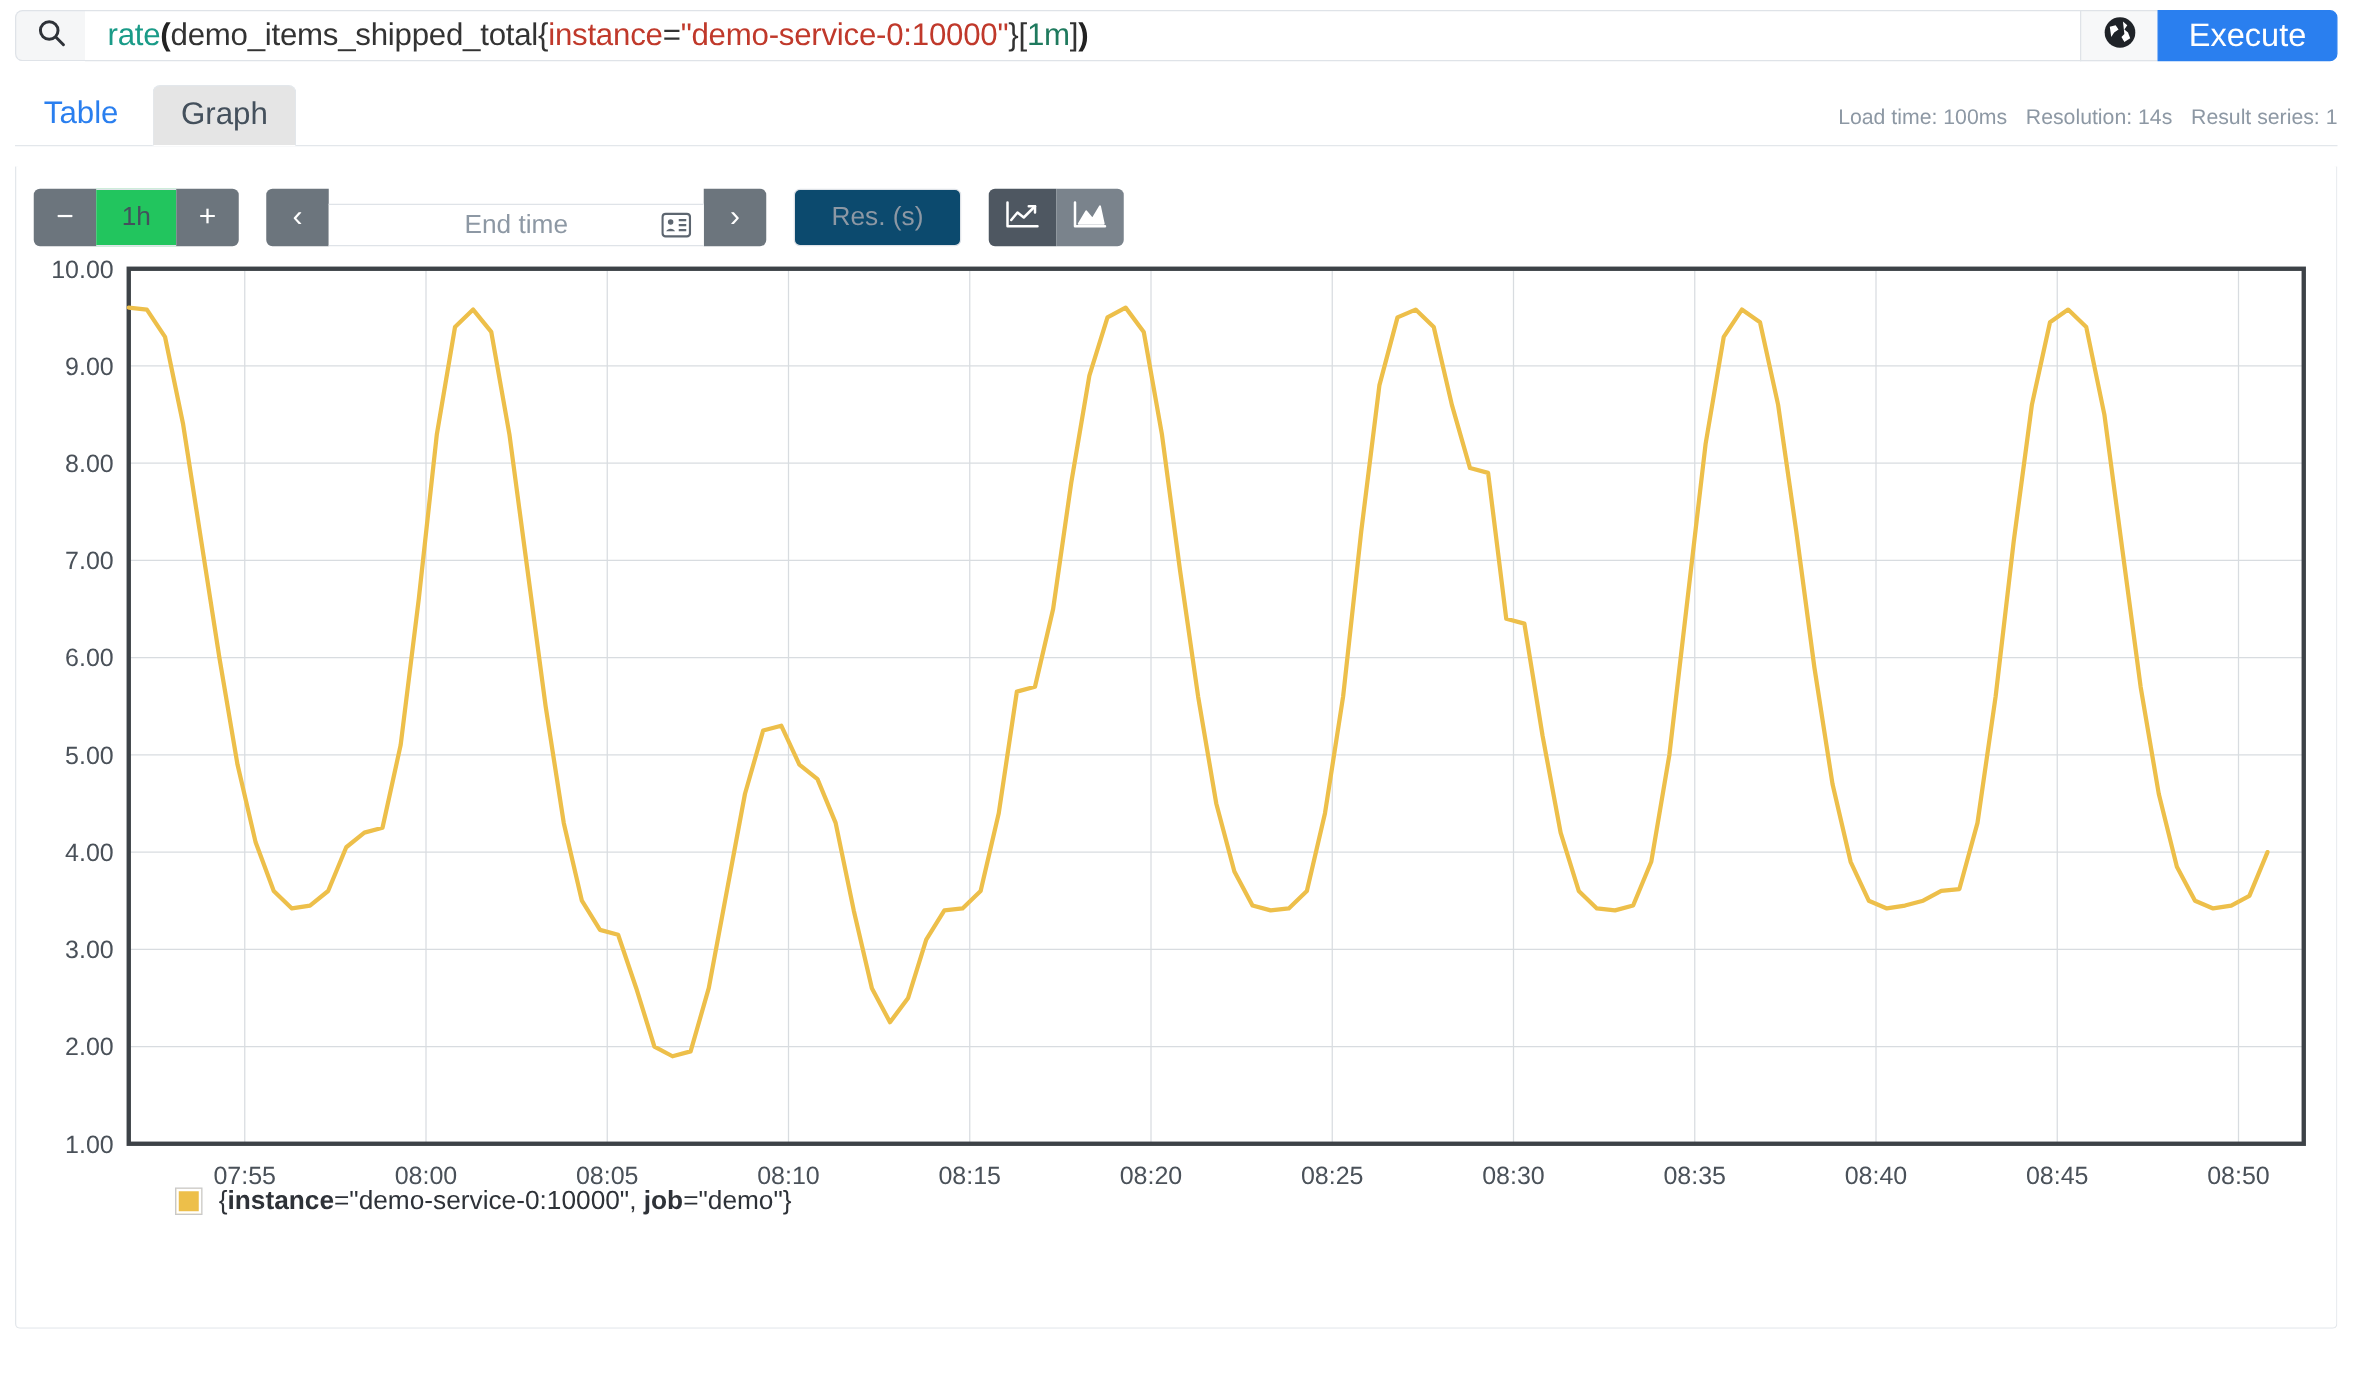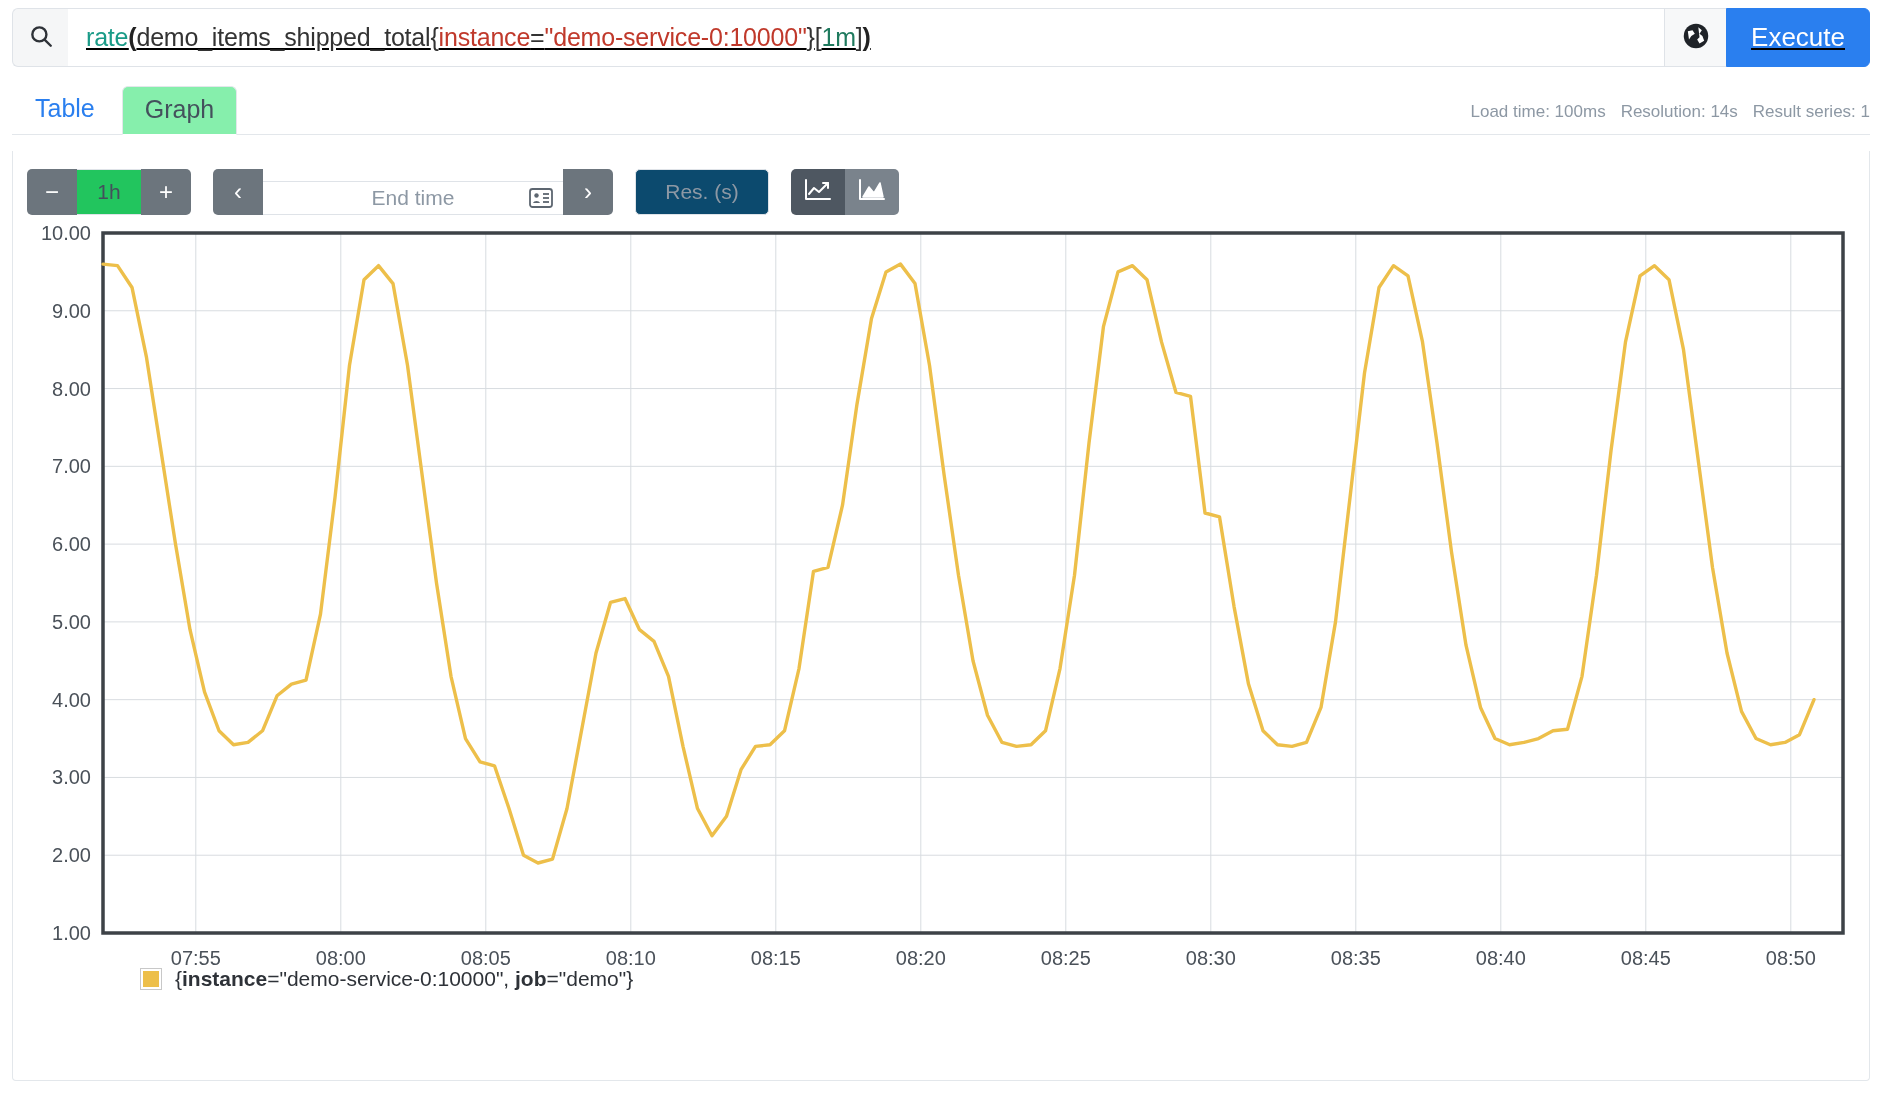--- a/index.html
+++ b/index.html
@@ -8,23 +8,22 @@
     width: 1882px; height: 1100px;
     background: #ffffff;
     font-family: "Liberation Sans", sans-serif;
     overflow: hidden;
   }
 
   
   .query-row {
     display: flex;
     align-items: stretch;
-    height: 59px;
+    height: 41px;
     margin: 8px 12px 0 12px;
-    text-decoration: underline;
   }
   .search-addon {
     width: 56px;
     background: #f5f6f7;
     border: 1px solid #dfe3e8;
     border-right: none;
     border-radius: 6px 0 0 6px;
     display: flex; align-items: center; justify-content: center;
   }
   .search-addon svg { width: 26px; height: 26px; }
@@ -83,21 +82,21 @@
   .tabs { display: flex; align-items: flex-end; gap: 4px; height: 100%; }
   .tab {
     font-size: 25px;
     padding: 10px 22px 12px 22px;
     cursor: pointer;
     line-height: 1;
   }
   .tab-inactive { color: #2a7fef; border: 1px solid transparent; }
   .tab-active {
     color: #44505c;
-    background: #86efac;
+    background: #e5e5e5;
     border: 1px solid #e3e7eb;
     border-bottom-color: #ffffff;
     border-radius: 6px 6px 0 0;
     margin-bottom: -1px;
   }
   .stats {
     display: flex; gap: 15px;
     color: #8d98a4;
     font-size: 17px;
     padding-bottom: 12px;

